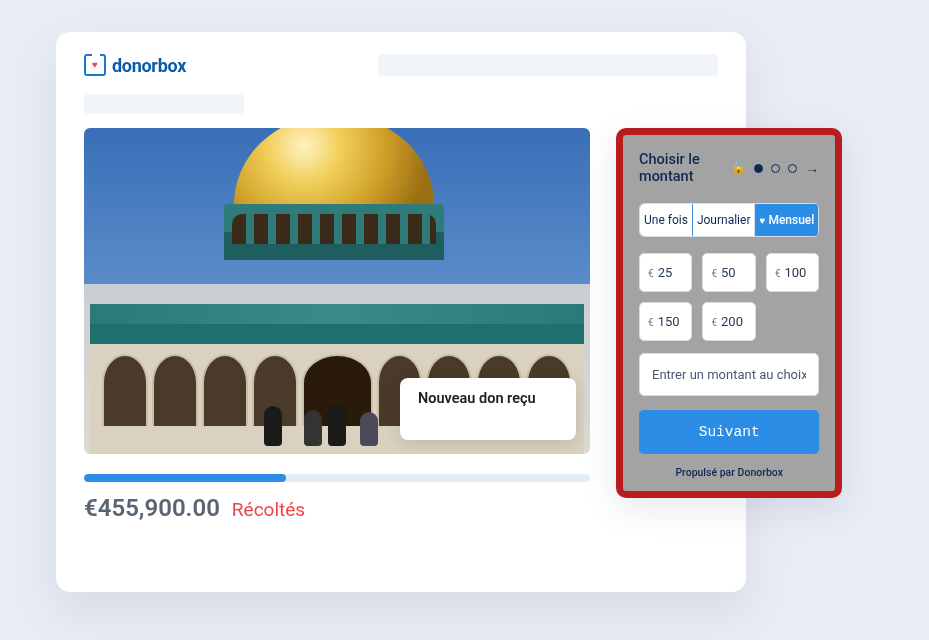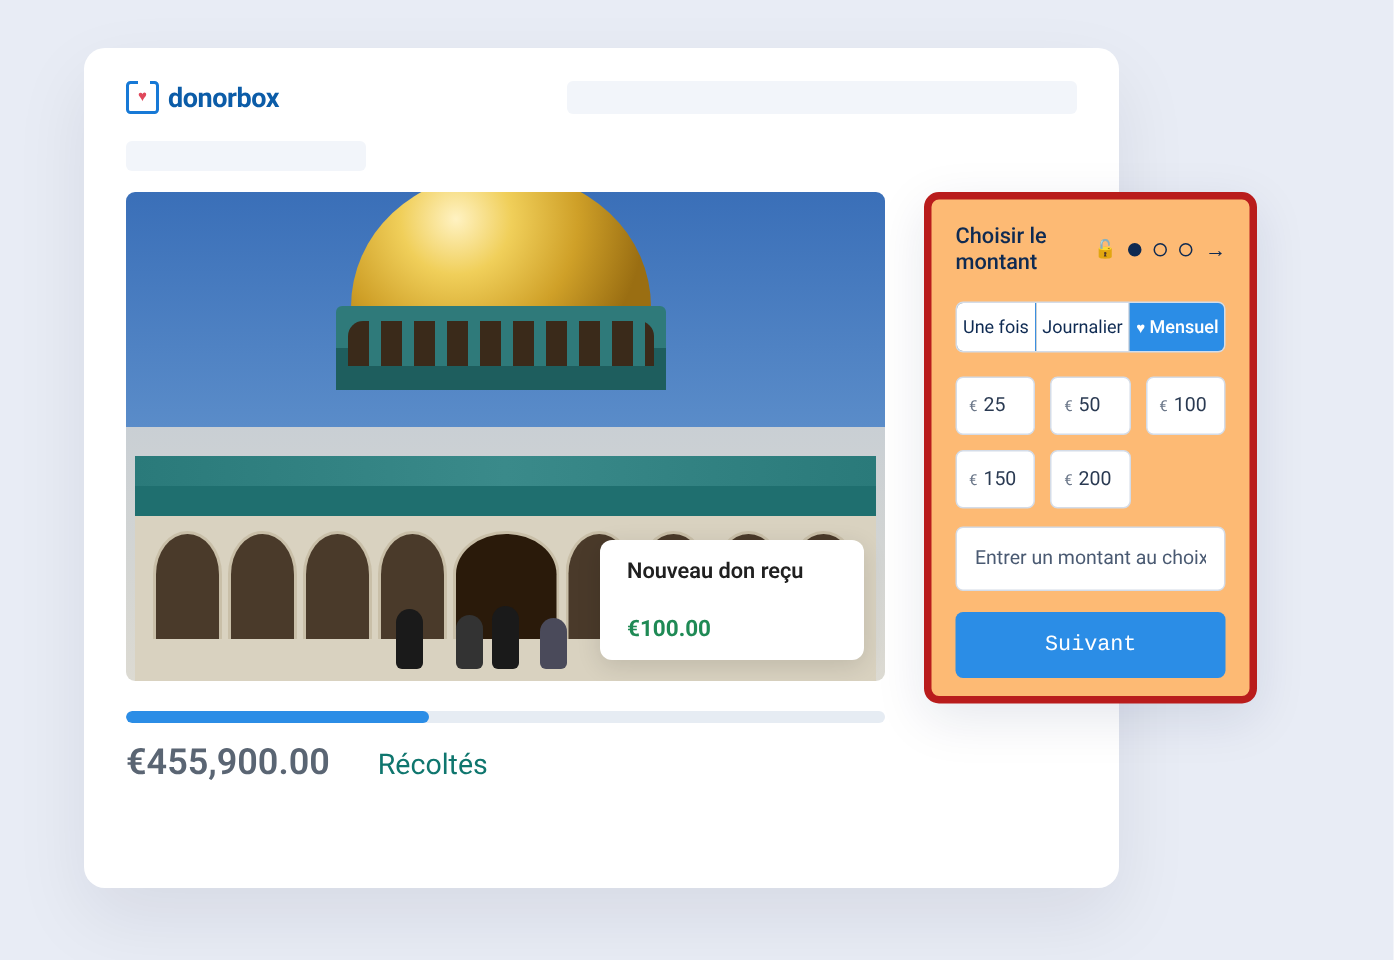--- a/index.html
+++ b/index.html
@@ -212,31 +212,30 @@
     align-items: baseline;
     gap: 12px;
   }
   .raised-amount {
     font-size: 24px;
     font-weight: 600;
     color: #5a6573;
   }
   .raised-label {
     font-size: 19px;
-    color: #0f766e;
+    color: #ef4444;
     font-weight: 400;
-    margin-left: 20px;
   }
   
   .widget {
     flex: 1;
-    background: #fdba74;
+    background: #a3a3a3;
     border-radius: 10px;
     box-shadow: 0 10px 34px rgba(10,30,80,0.10);
-    border: 5px solid #b91c1c;
+    border: 7px solid #b91c1c;
     padding: 16px 16px 12px;
   }
   .widget-head {
     display: flex;
     align-items: center;
     justify-content: space-between;
     margin-bottom: 18px;
   }
   .widget-title {
     font-size: 14.5px;
@@ -370,21 +369,20 @@
         </div>
         <div class="people">
           <div class="person p1"></div>
             <div class="person p2"></div>
             <div class="person p3"></div>
             <div class="person p4"></div>
         </div>
 
         <div class="toast">
           <div class="toast-title">Nouveau don reçu</div>
-          <div class="toast-amount">€100.00</div>
         </div>
       </div>
 
       <div class="progress">
         <div class="progress-fill" style="width: 40%;"></div>
       </div>
 
       <div class="raised">
         <span class="raised-amount">€455,900.00</span>
         <span class="raised-label">Récoltés</span>
@@ -431,16 +429,17 @@
         <div class="amt">
             <span class="cur">€</span>
             <span>200</span>
           </div>
       </div>
 
       <input class="custom-input" placeholder="Entrer un montant au choix" style="">
 
       <button class="next-btn">Suivant</button>
 
+      <div class="powered">Propulsé par Donorbox</div>
     </div>
 
   </div>
 </div>
 
 </body></html>

